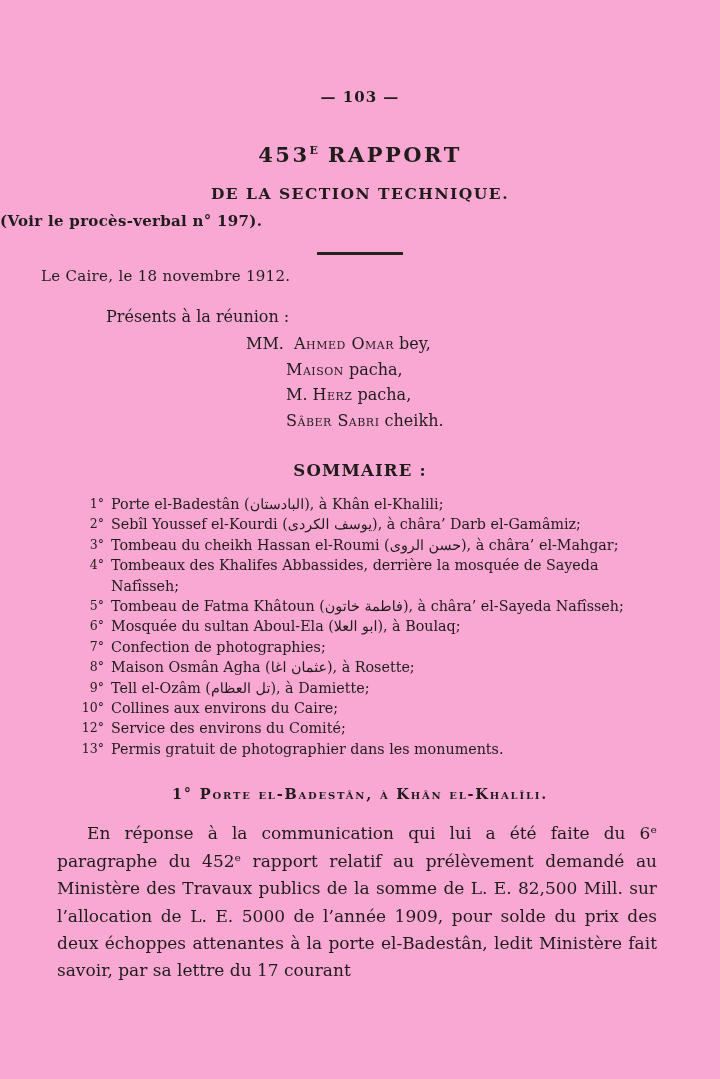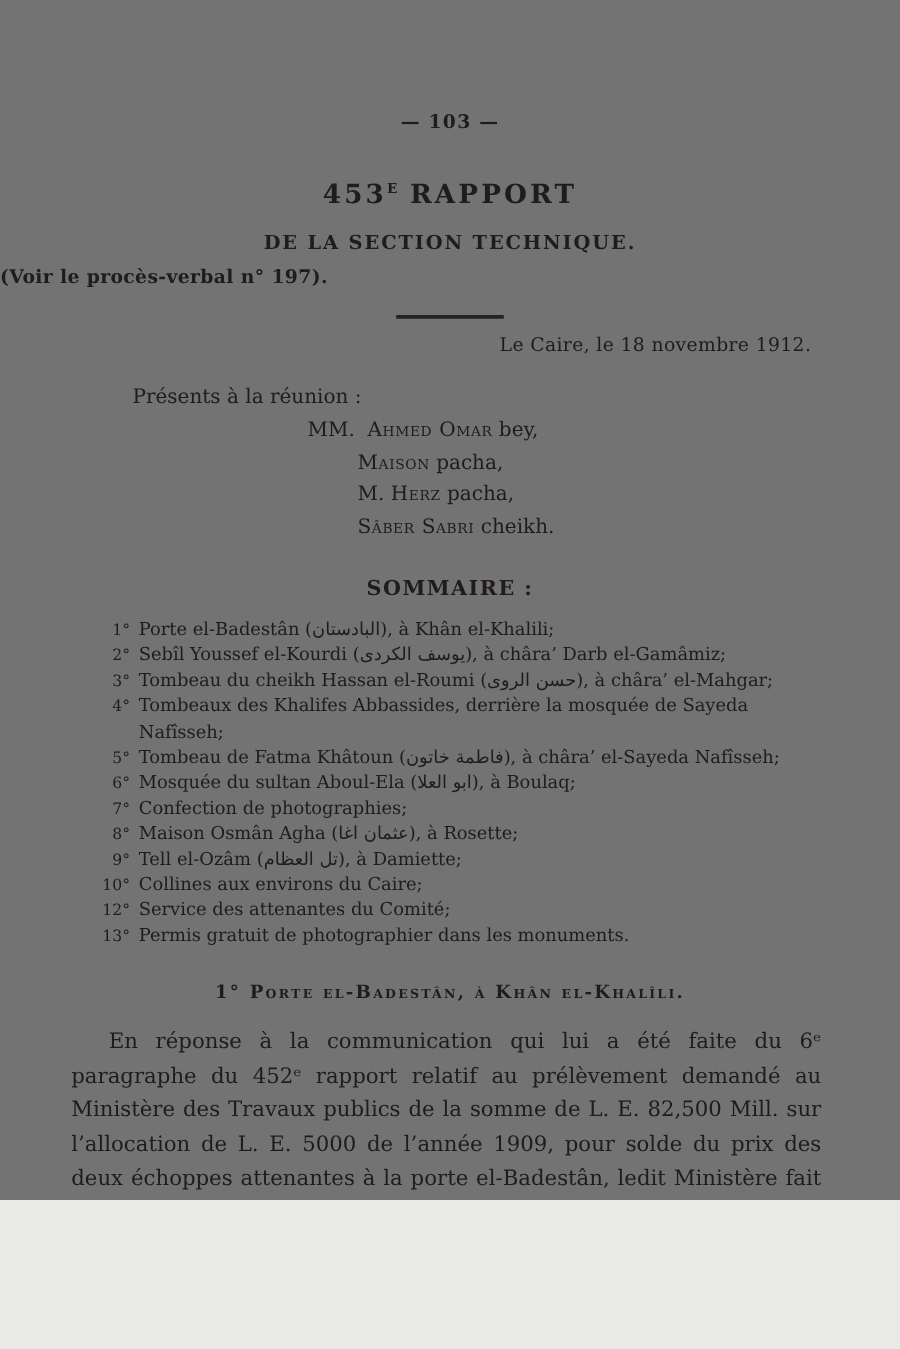--- a/index.html
+++ b/index.html
@@ -1,28 +1,28 @@
 <!DOCTYPE html>
 <html><head>
 <meta charset="utf-8">
 <style>
   html,body{margin:0;padding:0;background:#e9e9e6;}
   .page{
-    width:720px;height:960px;margin:0 auto;position:relative;overflow:hidden;
-    background:#737373;color:#1f1c19;
+    width:720px;height:1079px;margin:0 auto;position:relative;overflow:hidden;
+    background:#f9a8d4;color:#1f1c19;
     font-family:"DejaVu Serif","Liberation Serif",serif;
   }
   .page-number{padding-top:88px;text-align:center;font-size:15px;font-weight:bold;letter-spacing:1px;}
   .title{margin-top:36px;text-align:center;font-size:21px;font-weight:bold;letter-spacing:2.5px;}
   .title sup{font-size:11px;letter-spacing:0;}
   .title .gap{display:inline-block;width:10px;}
   .subtitle{margin-top:17px;text-align:center;font-size:15.5px;font-weight:bold;letter-spacing:1.5px;}
   .reference{margin-top:9px;text-align:left;font-size:15px;font-weight:bold;letter-spacing:.3px;}
   .rule{width:86px;height:3px;background:#26221e;margin:22px auto 0;}
-  .dateline{margin-top:12px;margin-right:71px;text-align:right;font-size:15px;letter-spacing:.3px;padding-left:41px;}
+  .dateline{margin-top:12px;margin-right:42px;font-size:15px;letter-spacing:.3px;padding-left:41px;}
   .presents{margin-top:22px;margin-left:106px;font-size:16px;}
   .attendees{margin-top:5px;margin-left:246px;font-size:16px;line-height:25.5px;}
   .attendees .row{white-space:nowrap;}
   .attendees .row.cont{padding-left:40px;}
   .sc{font-variant:small-caps;letter-spacing:.5px;text-align:right;}
   .sommaire-heading{margin-top:28px;text-align:center;font-size:16.5px;font-weight:bold;letter-spacing:1.2px;}
   .sommaire-list{margin-top:14px;margin-left:74px;margin-right:58px;font-size:14.3px;}
   .som-item{display:flex;line-height:20.4px;}
   .som-num{flex:none;width:30px;text-align:right;padding-right:7px;font-size:12.5px;}
   .som-text{flex:1;}
@@ -95,21 +95,21 @@
     <div class="som-item">
         <span class="som-num">9°</span>
         <span class="som-text">Tell el-Ozâm (تل العظام), à Damiette;</span>
       </div>
     <div class="som-item">
         <span class="som-num">10°</span>
         <span class="som-text">Collines aux environs du Caire;</span>
       </div>
     <div class="som-item">
         <span class="som-num">12°</span>
-        <span class="som-text">Service des attenantes du Comité;</span>
+        <span class="som-text">Service des environs du Comité;</span>
       </div>
     <div class="som-item">
         <span class="som-num">13°</span>
         <span class="som-text">Permis gratuit de photographier dans les monuments.</span>
       </div>
   </div>
 
   <div class="section-heading">1° Porte el-Badestân, à Khân el-Khalîli.</div>
 
   <div class="paragraph">En réponse à la communication qui lui a été faite du 6ᵉ paragraphe du 452ᵉ rapport relatif au prélèvement demandé au Ministère des Travaux publics de la somme de L. E. 82,500 Mill. sur l’allocation de L. E. 5000 de l’année 1909, pour solde du prix des deux échoppes attenantes à la porte el-Badestân, ledit Ministère fait savoir, par sa lettre du 17 courant</div>

